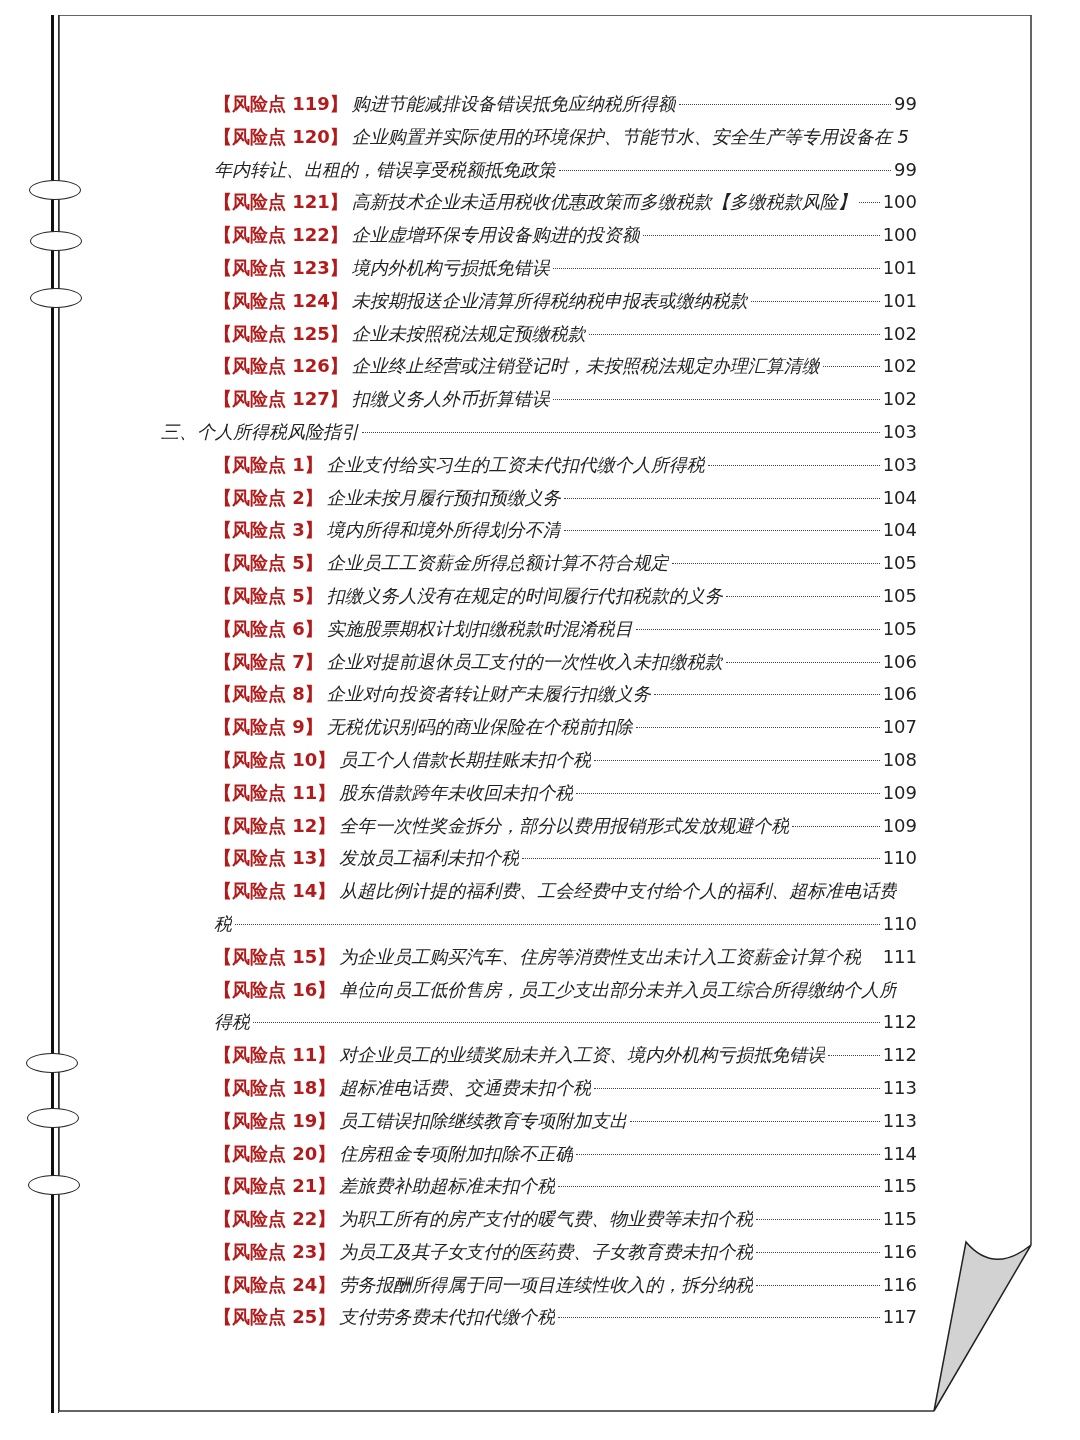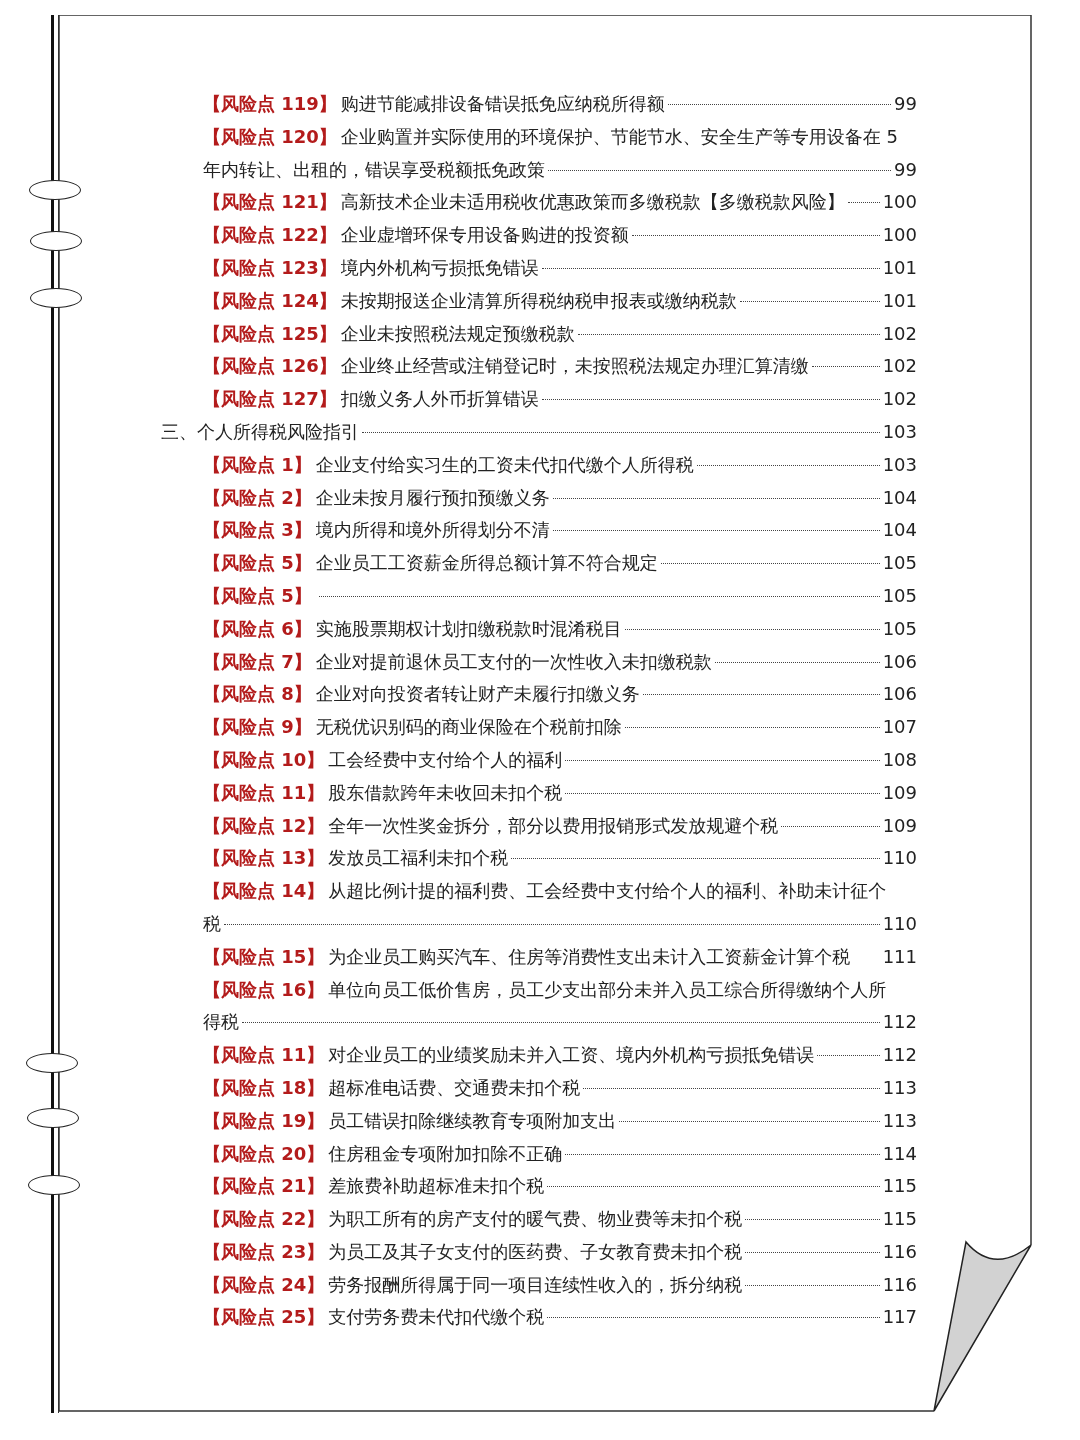--- a/index.html
+++ b/index.html
@@ -62,29 +62,31 @@
     }
     .toc-line {
       position: relative;
       height: 32.8px;
       line-height: 32.8px;
       font-size: 18px;
       color: #222;
       white-space: nowrap;
       display: flex;
       align-items: baseline;
+      margin-left: 11px;
     }
     .tag {
       color: #b31b1b;
       font-weight: bold;
       margin-right: 4px;
     }
     .title {
       flex: 0 1 auto;
       overflow: hidden;
+      font-style: italic;
     }
     .leader {
       flex: 1 1 auto;
       border-bottom: 1.5px dotted #444;
       margin: 0 3px;
       height: 0;
       transform: translateY(-5px);
       min-width: 6px;
     }
     .page-num {
@@ -215,20 +217,21 @@
 
   <div class="toc-line">
     <span class="tag">【风险点 5】</span>
     <span class="title">企业员工工资薪金所得总额计算不符合规定</span>
     <span class="leader"></span>
     <span class="page-num">105</span>
   </div>
 
   <div class="toc-line">
     <span class="tag">【风险点 5】</span>
+    <span class="title">扣缴义务人没有在规定的时间履行代扣税款的义务</span>
     <span class="leader"></span>
     <span class="page-num">105</span>
   </div>
 
   <div class="toc-line">
     <span class="tag">【风险点 6】</span>
     <span class="title">实施股票期权计划扣缴税款时混淆税目</span>
     <span class="leader"></span>
     <span class="page-num">105</span>
   </div>
@@ -249,21 +252,21 @@
 
   <div class="toc-line">
     <span class="tag">【风险点 9】</span>
     <span class="title">无税优识别码的商业保险在个税前扣除</span>
     <span class="leader"></span>
     <span class="page-num">107</span>
   </div>
 
   <div class="toc-line">
     <span class="tag">【风险点 10】</span>
-    <span class="title">工会经费中支付给个人的福利</span>
+    <span class="title">员工个人借款长期挂账未扣个税</span>
     <span class="leader"></span>
     <span class="page-num">108</span>
   </div>
 
   <div class="toc-line">
     <span class="tag">【风险点 11】</span>
     <span class="title">股东借款跨年未收回未扣个税</span>
     <span class="leader"></span>
     <span class="page-num">109</span>
   </div>
@@ -277,21 +280,21 @@
 
   <div class="toc-line">
     <span class="tag">【风险点 13】</span>
     <span class="title">发放员工福利未扣个税</span>
     <span class="leader"></span>
     <span class="page-num">110</span>
   </div>
 
   <div class="toc-line">
     <span class="tag">【风险点 14】</span>
-    <span class="title">从超比例计提的福利费、工会经费中支付给个人的福利、补助未计征个</span>
+    <span class="title">从超比例计提的福利费、工会经费中支付给个人的福利、超标准电话费</span>
   </div>
   <div class="toc-line">
     <span class="title">税</span>
     <span class="leader"></span>
     <span class="page-num">110</span>
   </div>
 
   <div class="toc-line">
     <span class="tag">【风险点 15】</span>
     <span class="title">为企业员工购买汽车、住房等消费性支出未计入工资薪金计算个税</span>

